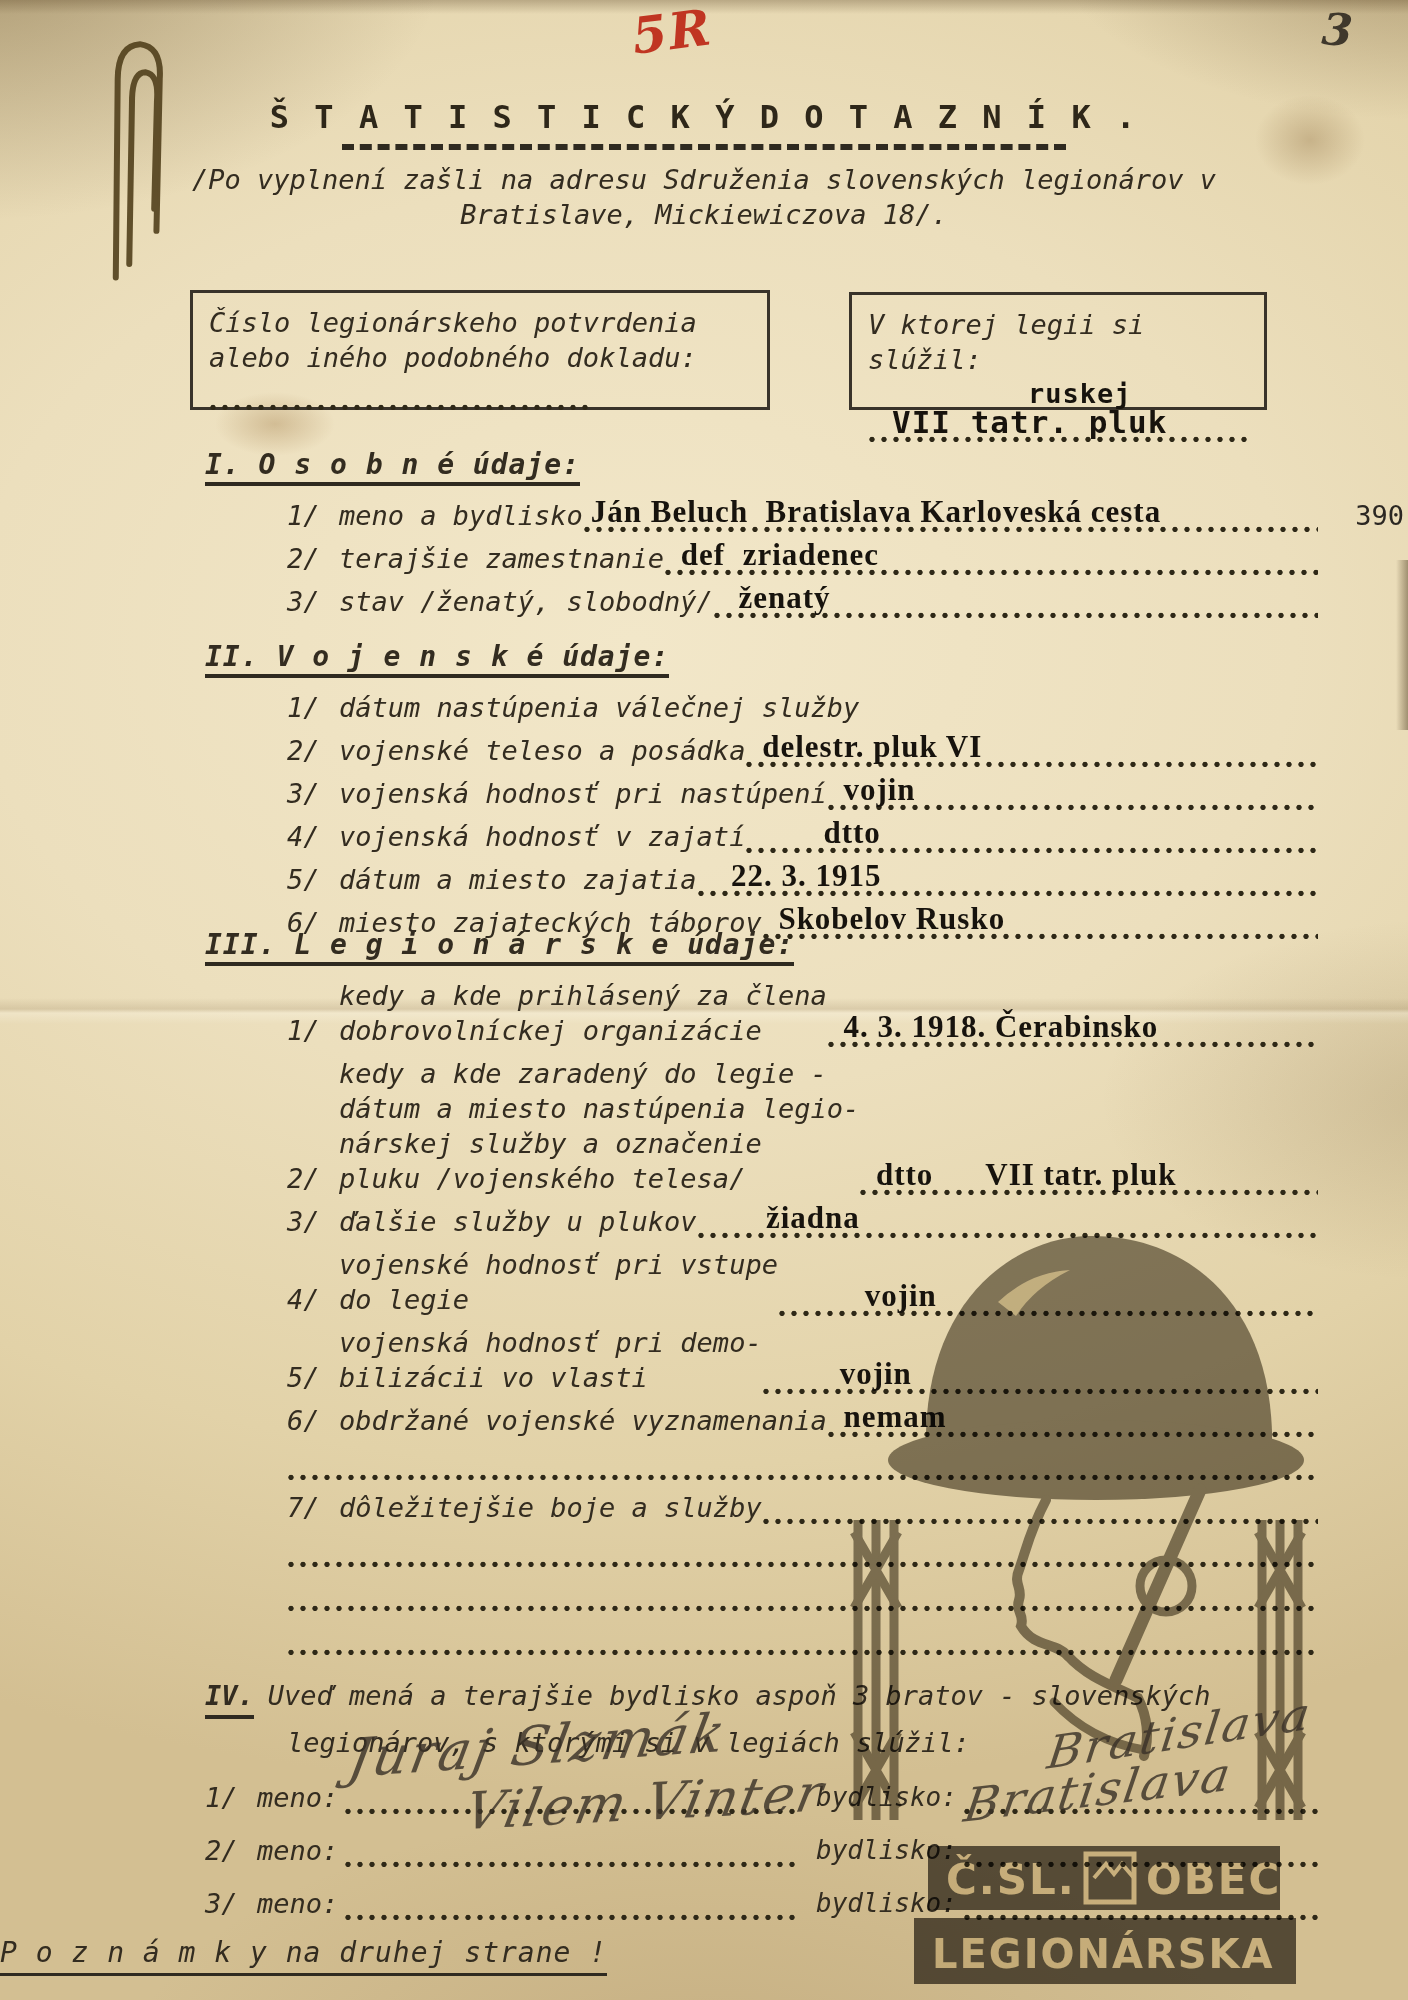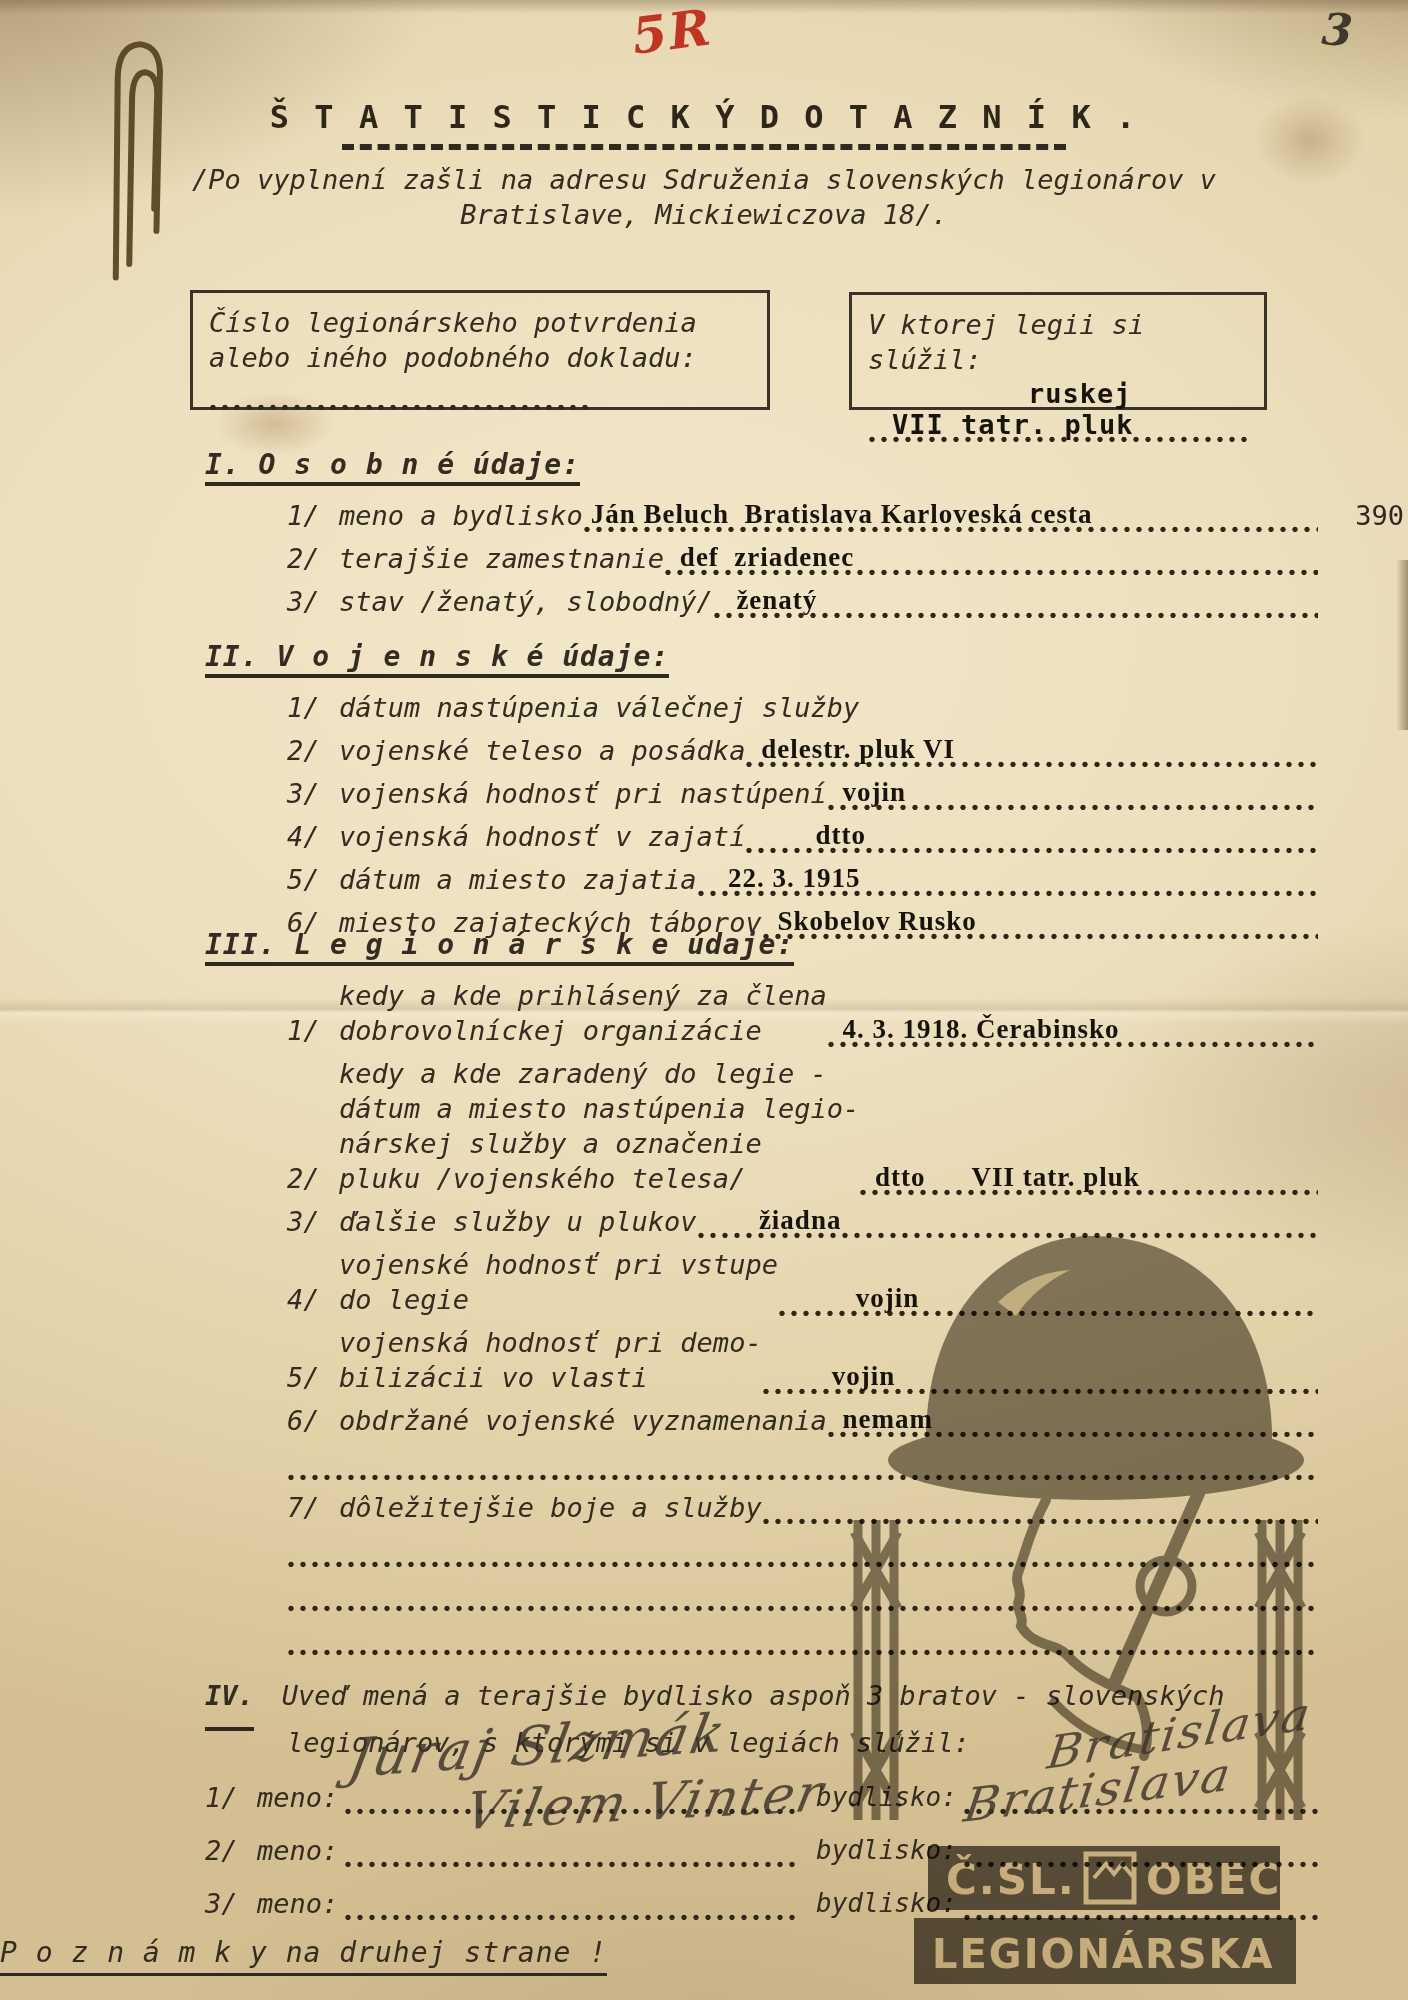--- a/index.html
+++ b/index.html
@@ -59,29 +59,29 @@
 
   
   .sec{position:absolute;left:205px;width:1113px;}
   .sec h2{font-size:28px;font-style:italic;font-weight:bold;margin:0 0 12px 0;display:inline-block;
     border-bottom:4px solid #2f2a20;padding-bottom:1px;letter-spacing:1px;}
   .rows{padding-left:82px;}
   .row{display:flex;align-items:flex-end;margin-bottom:8px;position:relative;}
   .num{width:52px;flex:none;font-style:italic;font-size:27px;line-height:35px;}
   .row .lbl{flex:none;max-width:640px;}
   .leader{flex:1;position:relative;height:35px;align-self:flex-end;min-width:60px;font-family:Liberation Serif, serif;}
-  .fill{position:absolute;left:8px;bottom:3px;font-weight:bold;font-style:normal;font-size:27px;
+  .fill{position:absolute;left:8px;bottom:3px;font-weight:bold;font-style:normal;font-size:31px;
     letter-spacing:1px;color:var(--fill-ink);white-space:pre;}
   .note{position:absolute;right:-86px;bottom:2px;font-size:27px;color:#2b2722;}
   .dotline{height:35px;margin-bottom:9px;}
   #sec1{top:448px;} #sec2{top:640px;} #sec3{top:928px;} #sec4{top:1678px;}
 
   
   #sec4 .head1{font-style:italic;font-size:27px;line-height:35px;margin:0;}
-  #sec4 .ivnum{font-weight:bold;border-bottom:4px solid #2f2a20;padding-bottom:16px;margin-right:28px;}
+  #sec4 .ivnum{font-weight:bold;border-bottom:4px solid #2f2a20;padding-bottom:4px;margin-right:14px;}
   #sec4 .head2{font-style:italic;font-size:27px;line-height:35px;margin:12px 0 20px 0;padding-left:82px;}
   .row4{display:flex;align-items:flex-end;margin-bottom:18px;}
   .row4 .mlabel{flex:none;font-style:italic;font-size:27px;line-height:35px;margin-right:6px;}
   .row4 .l1{flex:1.15;} .row4 .l2{flex:0.9;}
   .row4 .blabel{flex:none;font-style:italic;font-size:26px;line-height:35px;margin:0 6px 0 18px;}
 
   
   .footer{position:absolute;left:0;right:16px;top:1936px;text-align:left;}
   .footer span{font-style:italic;font-size:28px;border-bottom:3px solid #2f2a20;padding-bottom:4px;letter-spacing:1px;}
 

